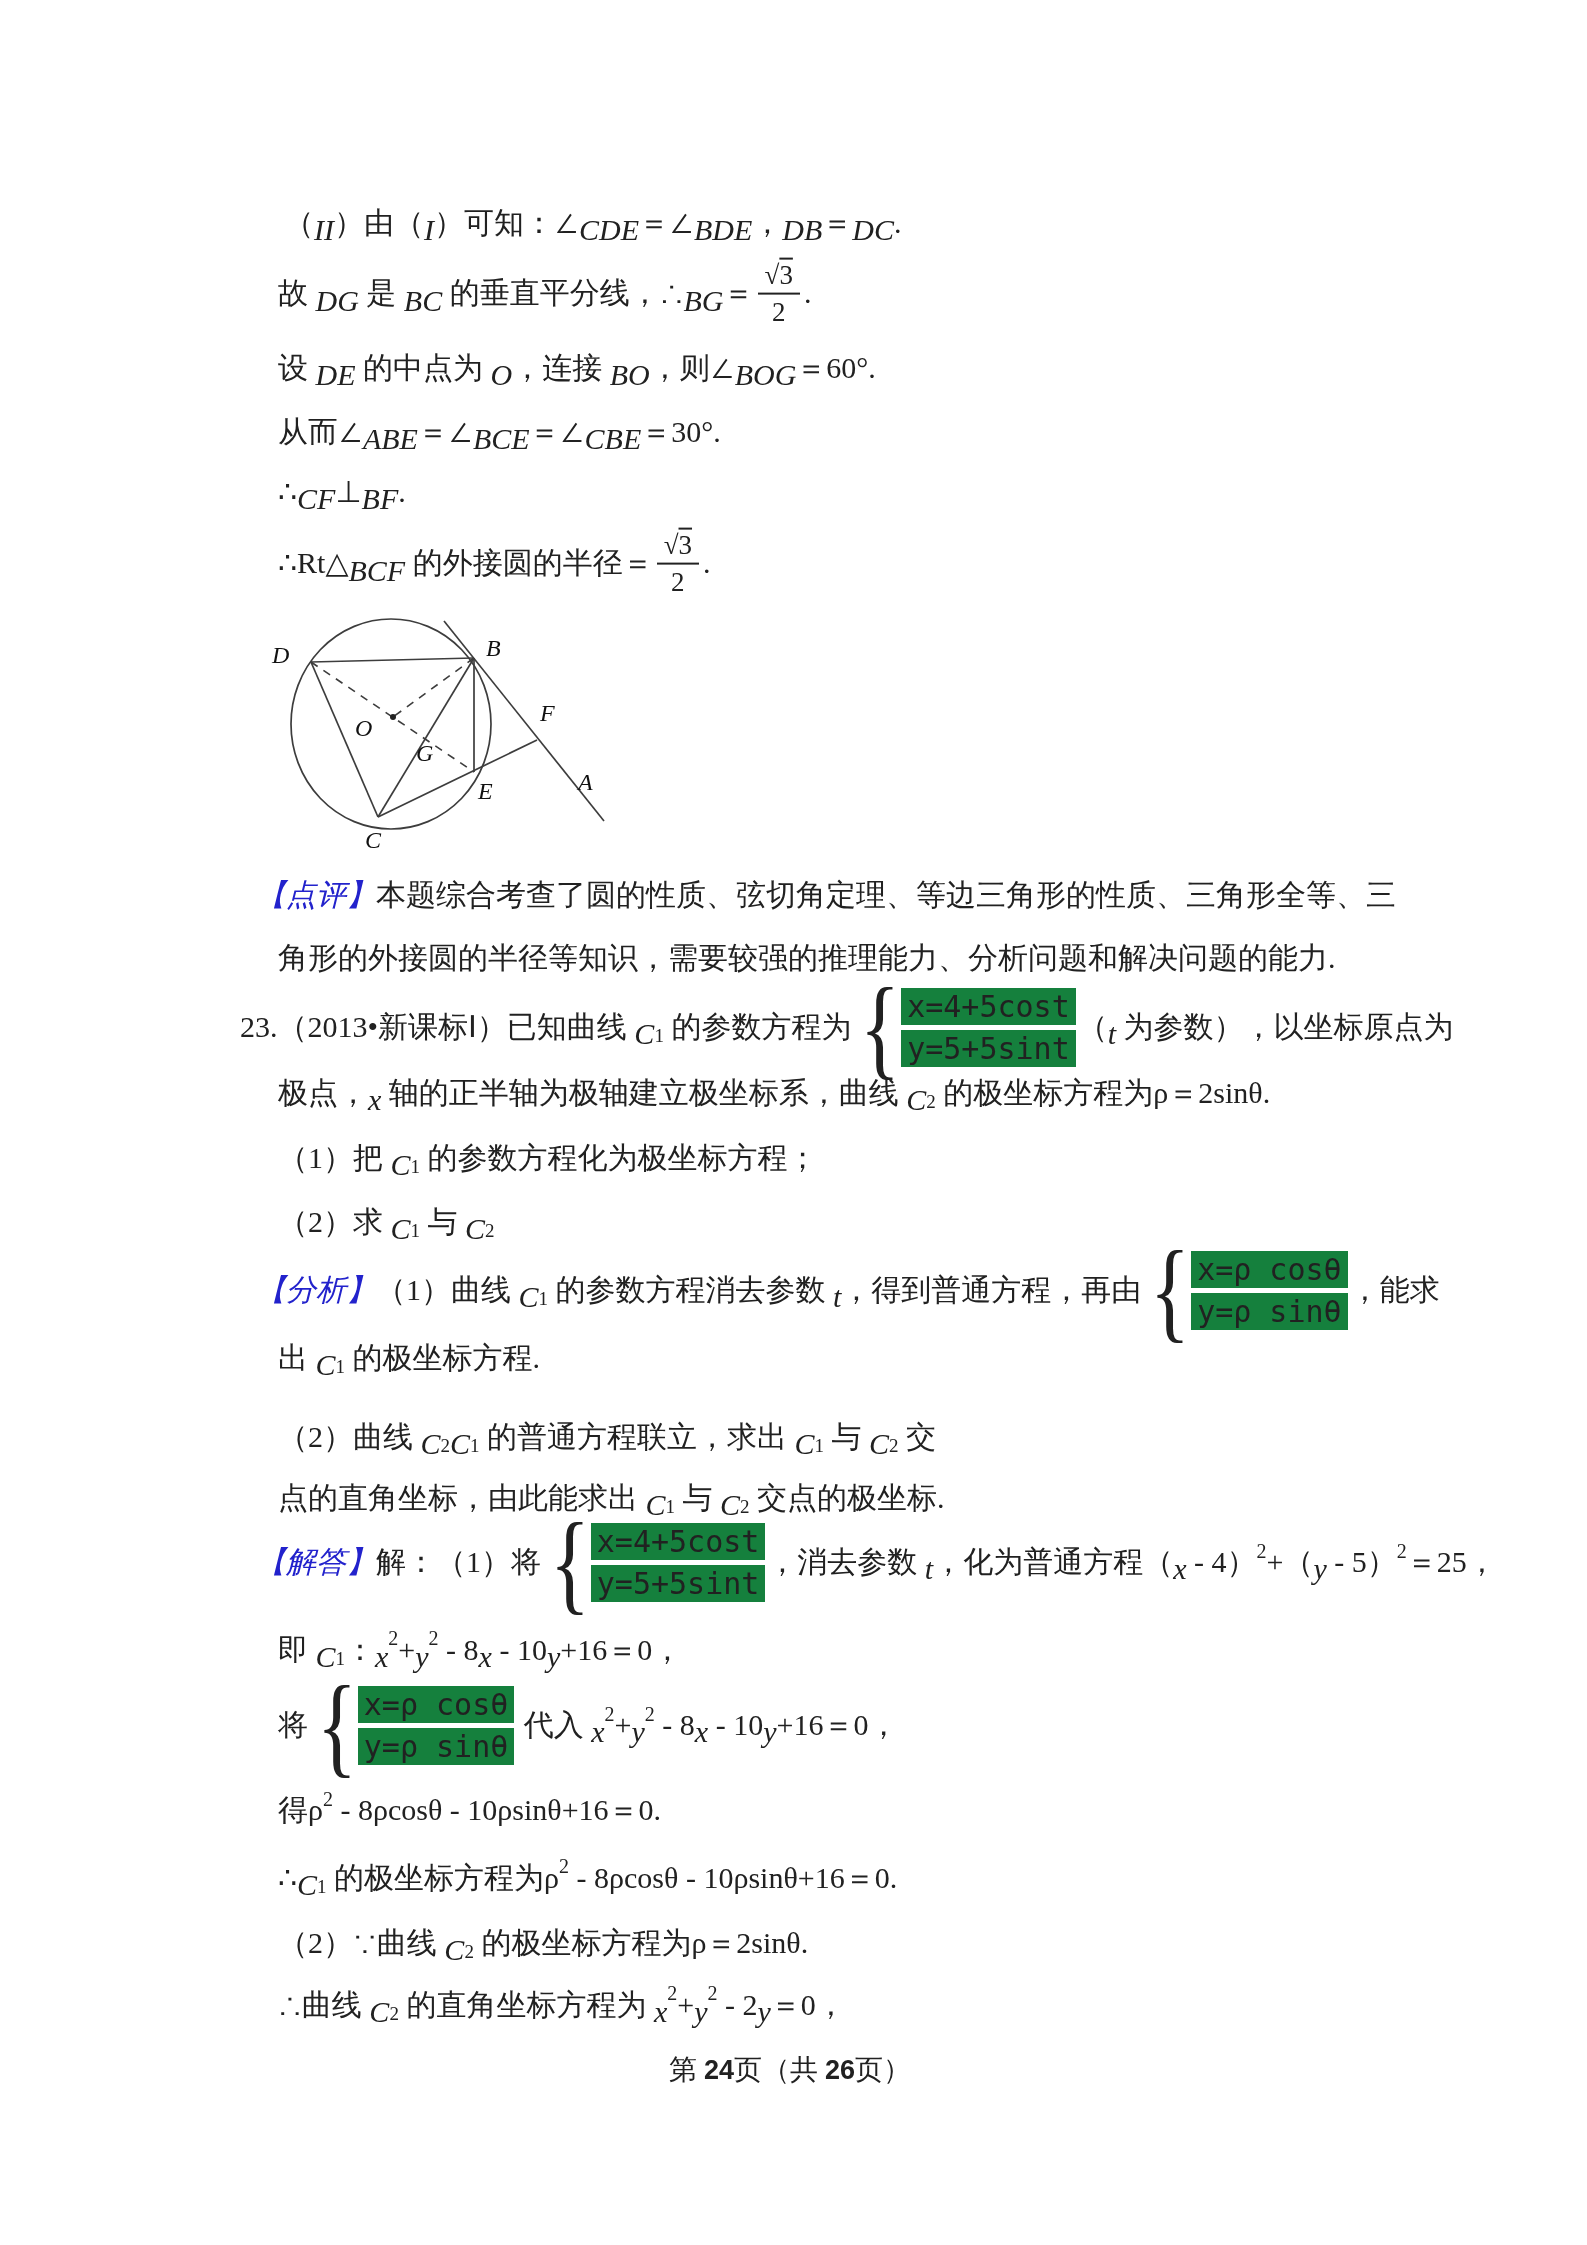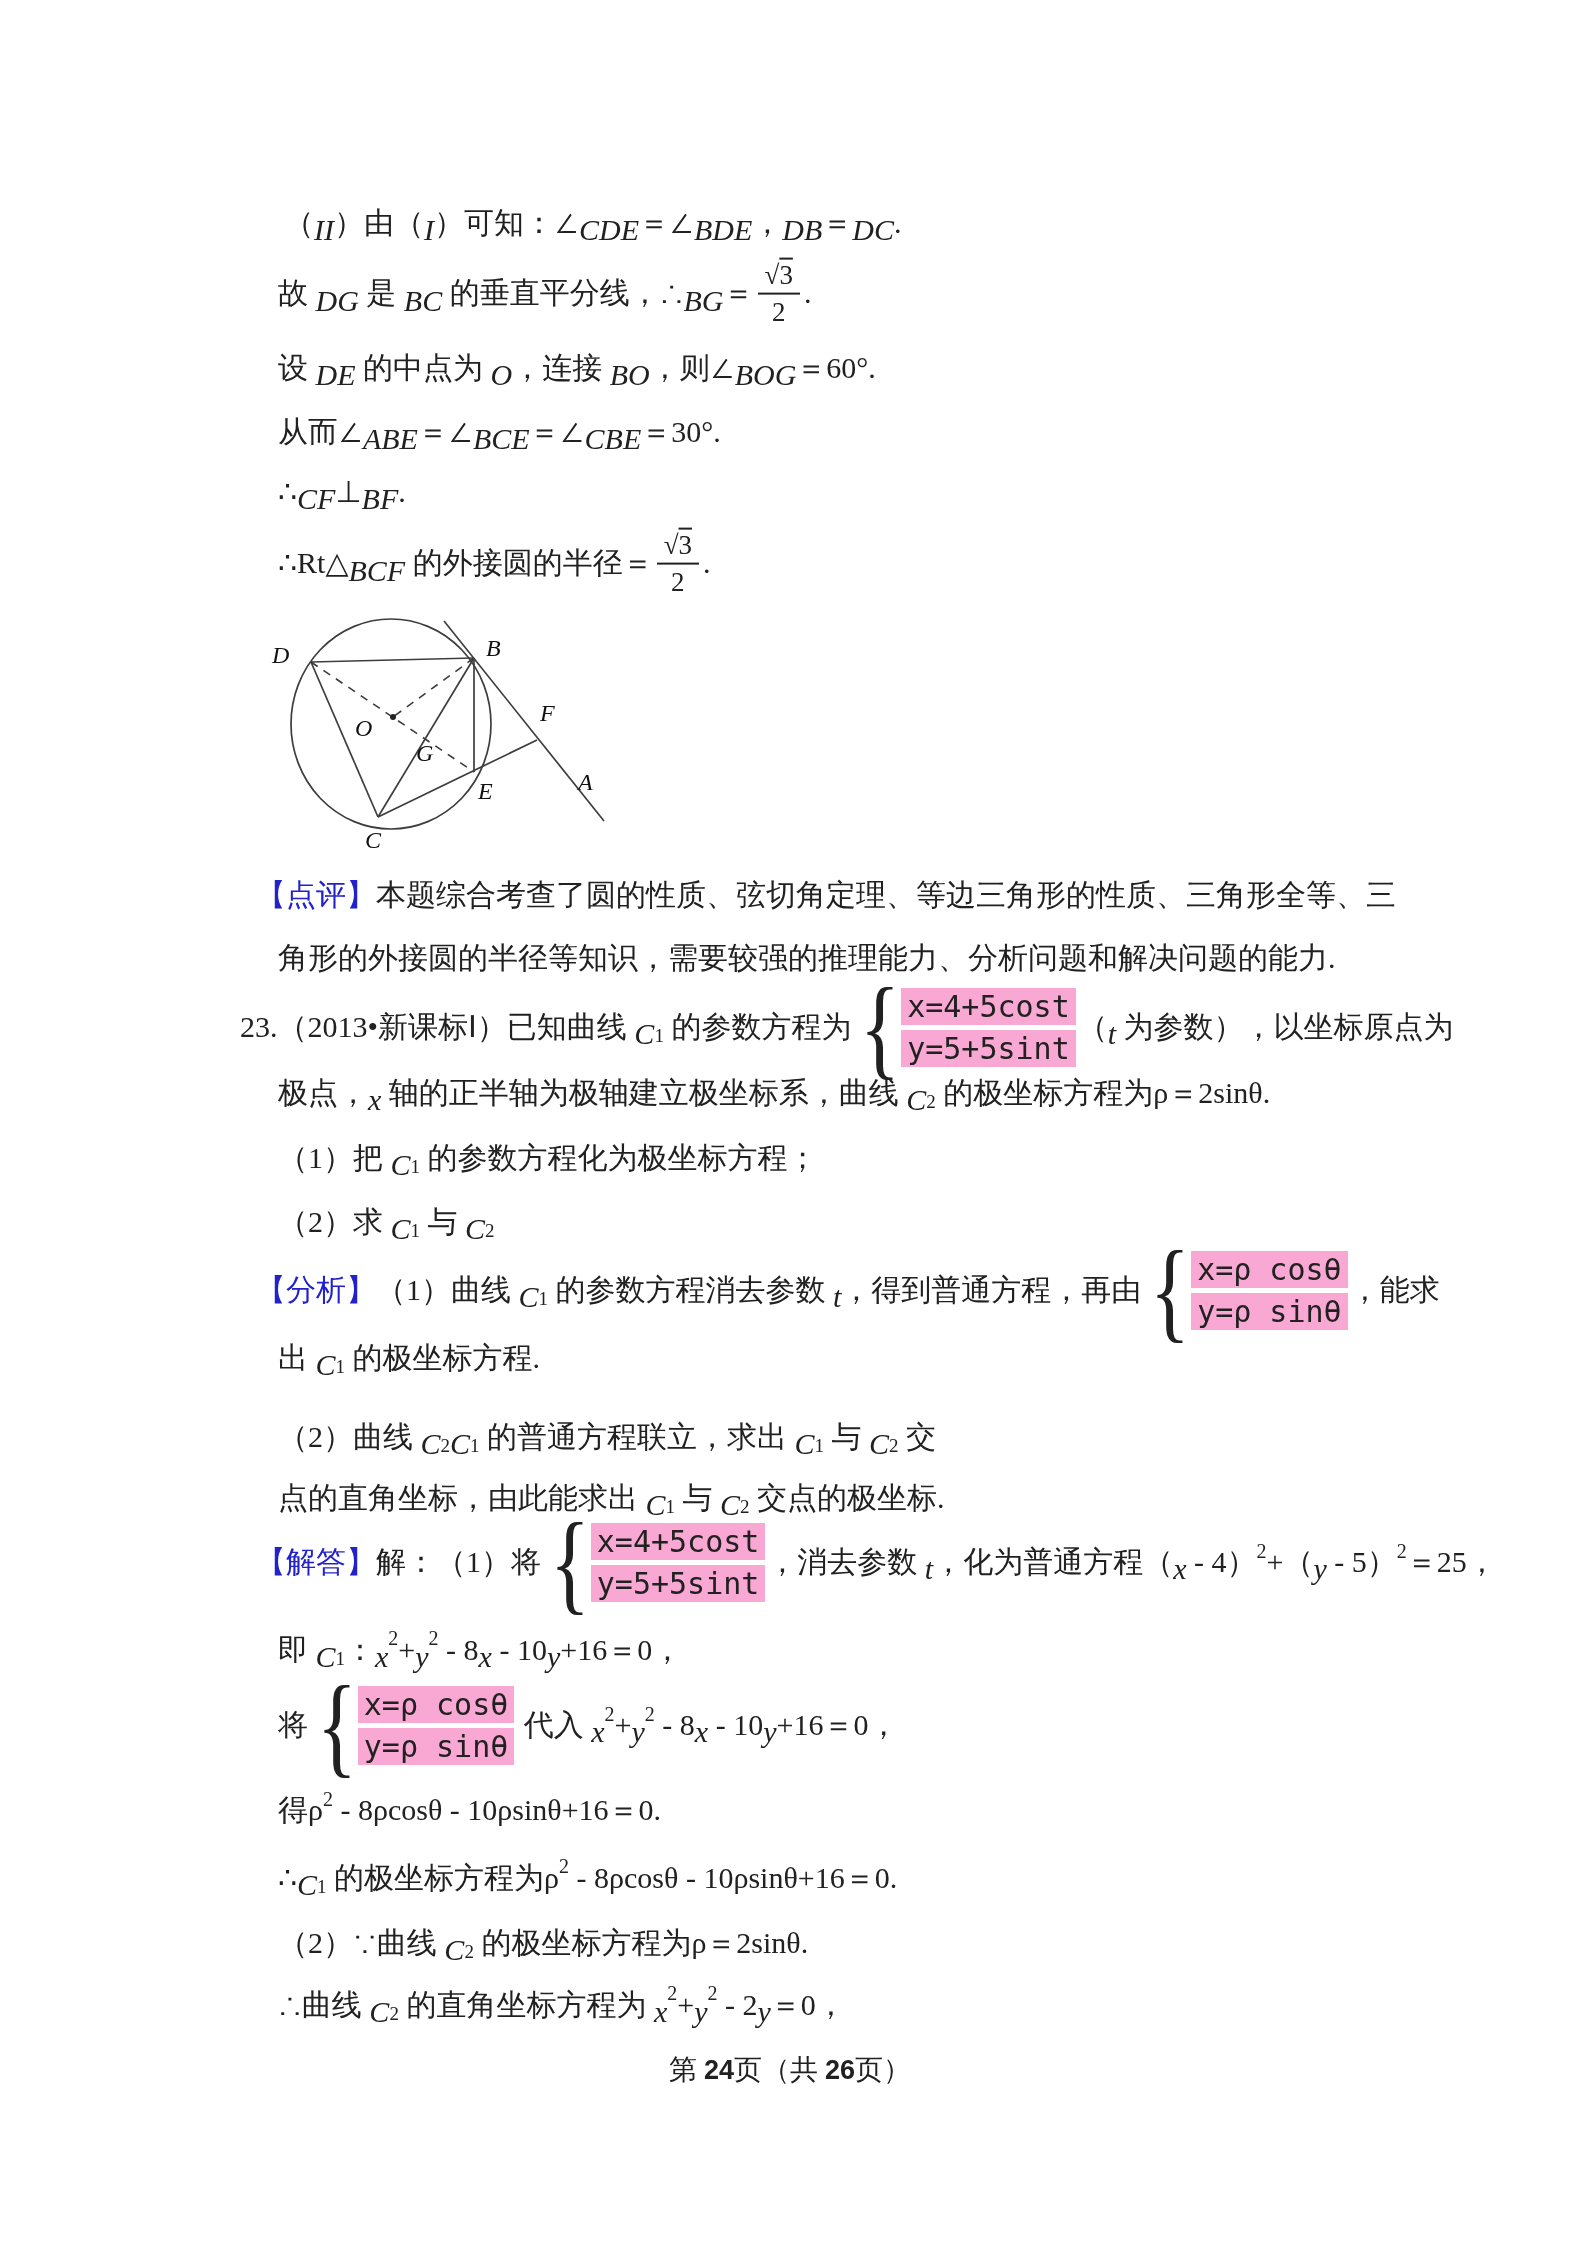--- a/index.html
+++ b/index.html
@@ -17,42 +17,42 @@
     display: flex;
     align-items: center;
     white-space: nowrap;
     font-size: 30px;
     line-height: 1.15;
     transform: translateY(-50%);
   }
   .line span { white-space: pre; }
   .cn { font-style: normal; }
   .it { font-style: italic; font-family: "Liberation Serif", serif; margin-top: 15px; }
-  .blue { color: #2222cc; }
+  .blue { color: #2222cc; font-style: italic; }
   .bold { font-weight: bold; }
   .sub { font-size: 19px; position: relative; top: 9px; }
   .sup { font-size: 20px; position: relative; top: -11px; }
   .frac {
     display: inline-flex; flex-direction: column; align-items: center;
     font-size: 27px; margin: 0 4px; line-height: 1.2;
   }
   .frac .num { border-bottom: 2px solid #212121; padding: 1px 7px 2px 7px; }
   .frac .den { padding-top: 1px; }
   .ovl { text-decoration: overline; }
   .sys { display: inline-flex; align-items: center; margin: 0 2px; }
   .sys .brace {
     font-family: "Liberation Serif", serif;
     font-size: 112px; line-height: 80px; font-weight: 400;
     transform: scaleX(0.75); margin-right: -6px;
   }
   .sys .syscol { display: inline-flex; flex-direction: column; gap: 5px; }
   .sys .sysrow {
     font-family: "DejaVu Sans Mono", monospace;
     font-size: 30px; line-height: 37px;
-    background: #f9a8d4; padding: 0 6px;
+    background: #15803d; padding: 0 6px;
   }
   .figure { position: absolute; left: 250px; top: 598px; }
   .figure line, .figure ellipse { stroke: #3d3d3d; fill: none; }
   .figure .solid { stroke-width: 1.7; }
   .figure .dash { stroke-width: 1.6; stroke-dasharray: 8 7; }
   .figure text {
     font-family: "Liberation Serif", serif;
     font-style: italic; font-size: 24px; fill: #111;
   }
   .footer {

